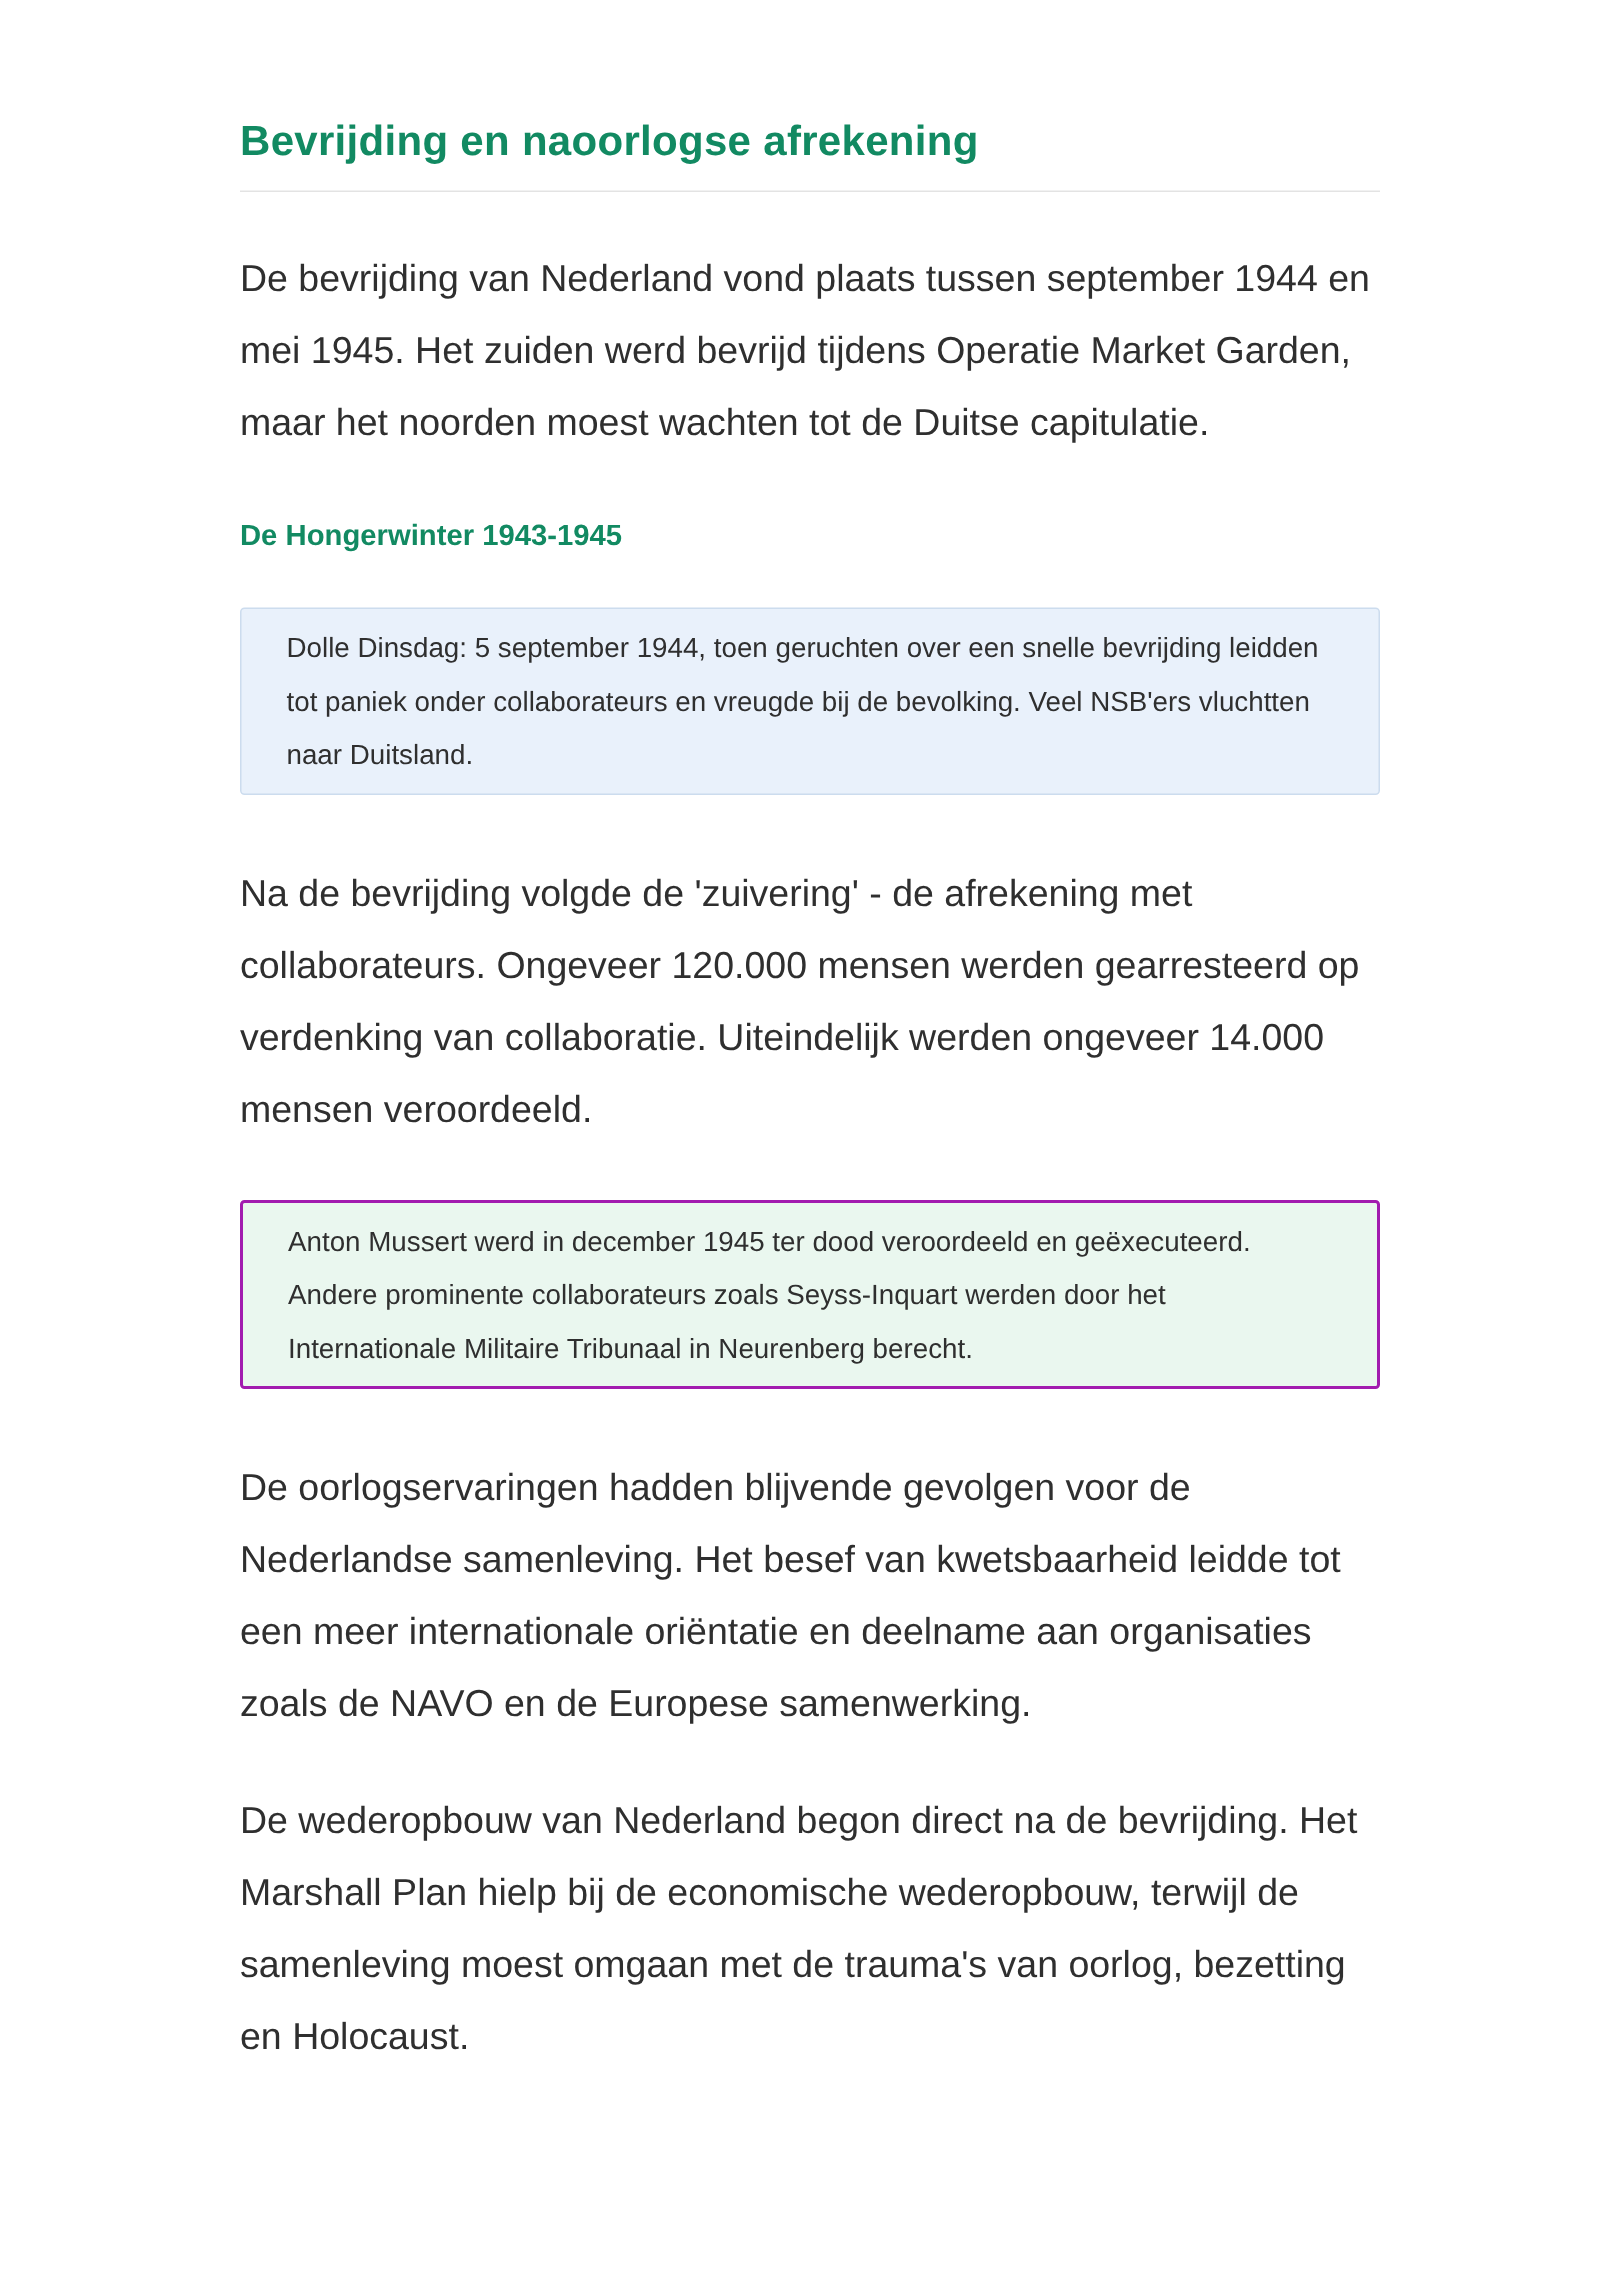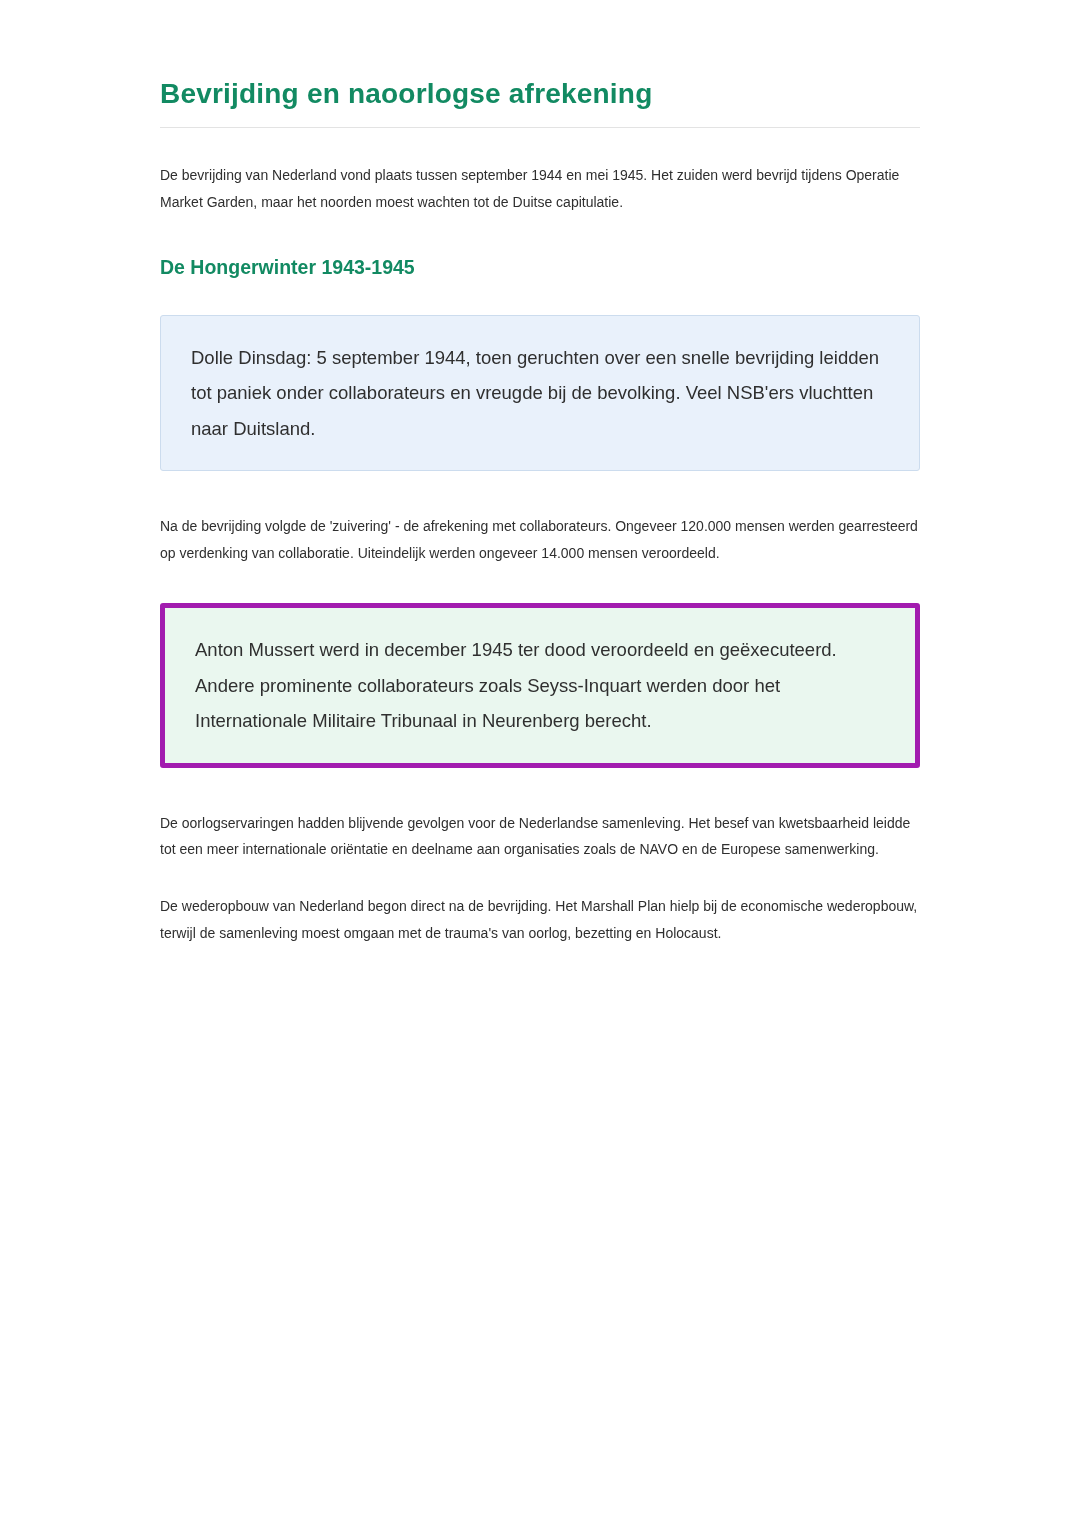--- a/index.html
+++ b/index.html
@@ -25,48 +25,48 @@
     color: #128a62;
     letter-spacing: 0.2px;
   }
   .title-rule {
     border: none;
     border-top: 1px solid #e3e3e3;
     margin: 0 0 34px 0;
   }
   .para {
     margin: 0 0 30px 0;
-    font-size: 14px;
+    font-size: 25px;
     line-height: 1.92;
     color: #2f2f2f;
   }
   .subheading {
     margin: 40px 0 20px 0;
     font-size: 19.5px;
     font-weight: 700;
     color: #128a62;
   }
   .callout {
     margin: 36px 0 42px 0;
-    padding: 24px 30px;
+    padding: 8px 30px;
     border-radius: 3px;
     font-size: 18.5px;
     line-height: 1.92;
   }
   .callout p {
     margin: 0;
   }
   .callout-blue {
     background: #e9f1fb;
     border: 1px solid #ccdcee;
     color: #2f2f2f;
   }
   .callout-green {
     background: #eaf7ef;
-    border: 5px solid #a21caf;
+    border: 2px solid #a21caf;
     color: #2f2f2f;
   }
 </style>
 </head>
 <body>
 
 <div class="page">
 
   <h1 class="title">Bevrijding en naoorlogse afrekening</h1>
 

